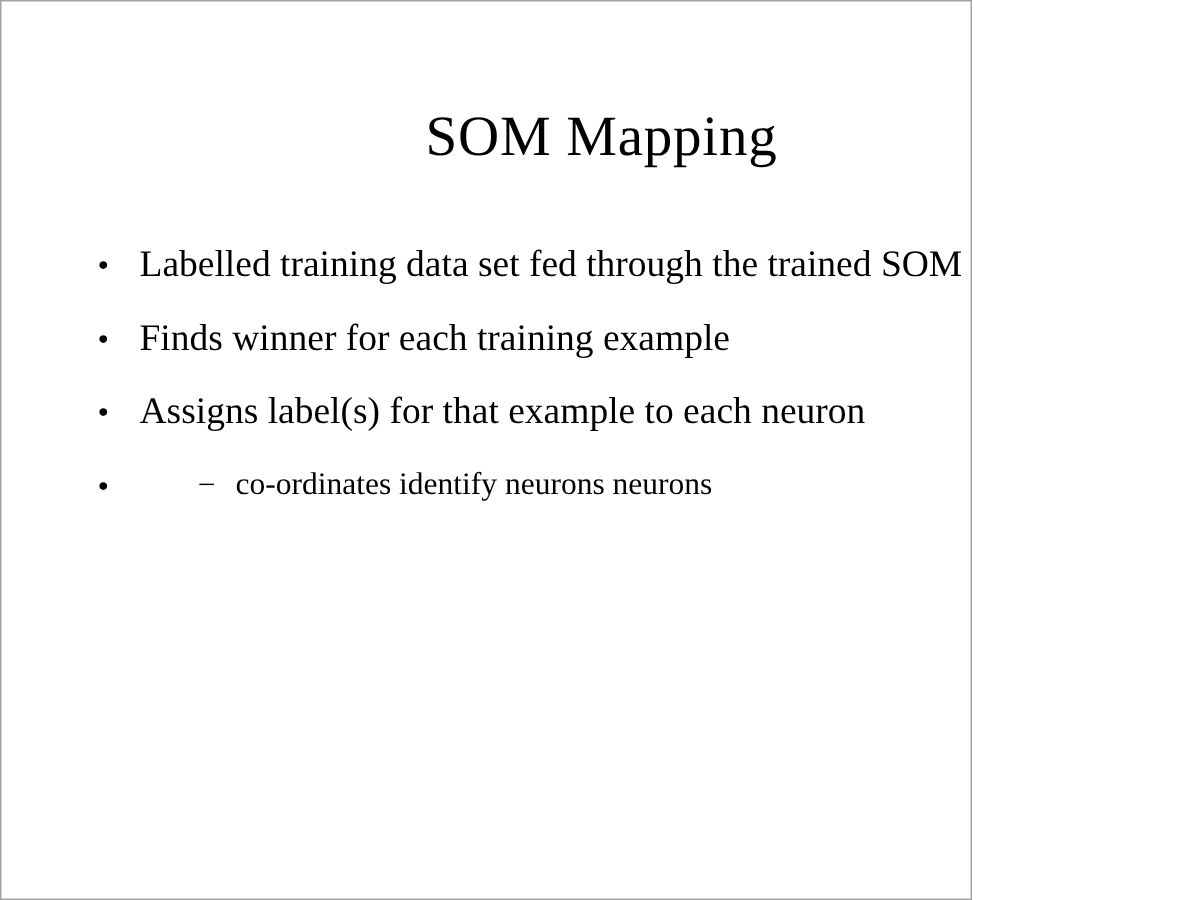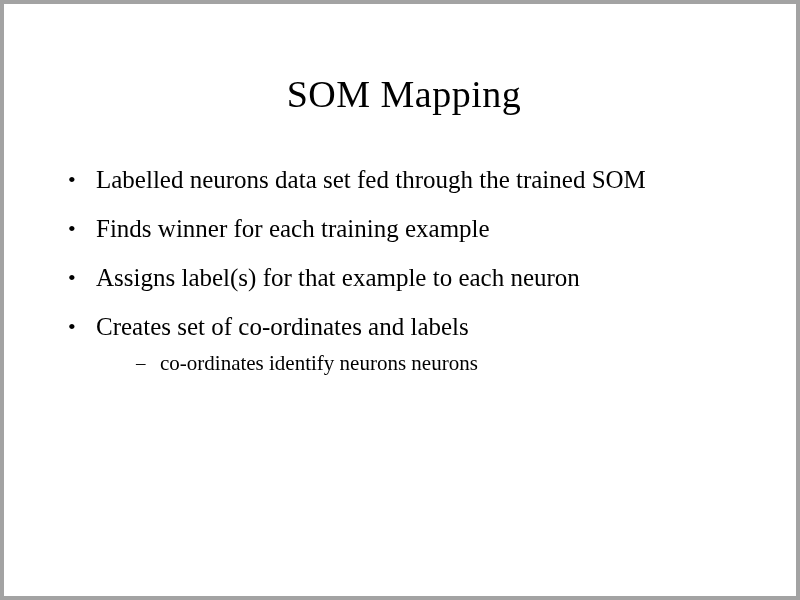--- a/index.html
+++ b/index.html
@@ -2,24 +2,24 @@
 <html><head>
 <meta charset="utf-8">
 <style>
   html, body {
     margin: 0;
     padding: 0;
     background: #ffffff;
   }
   .slide {
     position: relative;
-    width: 800px;
+    width: 648px;
     height: 600px;
     background: #ffffff;
-    border: 4px solid #a3a3a3;
+    border: 1px solid #a3a3a3;
     box-sizing: border-box;
     font-family: "Liberation Serif", "DejaVu Serif", serif;
     color: #000000;
     overflow: hidden;
   }
   .slide-title {
     position: absolute;
     top: 68px;
     left: 0;
     width: 800px;
@@ -79,36 +79,35 @@
 <body>
 
 <div class="slide">
 
   <div class="slide-title">SOM Mapping</div>
 
   <ul class="body-list">
 
     <li class="bullet-item">
       <span class="marker">•</span>
-      <span class="text">Labelled neurons data set fed through the trained SOM</span>
+      <span class="text">Labelled training data set fed through the trained SOM</span>
     </li>
 
     <li class="bullet-item">
       <span class="marker">•</span>
       <span class="text">Finds winner for each training example</span>
     </li>
 
     <li class="bullet-item">
       <span class="marker">•</span>
       <span class="text">Assigns label(s) for that example to each neuron</span>
     </li>
 
     <li class="bullet-item">
       <span class="marker">•</span>
-      <span class="text">Creates set of co-ordinates and labels</span>
       <ul class="sub-list">
         <li class="sub-item">
           <span class="marker">–</span>
           <span class="text">co-ordinates identify neurons neurons</span>
         </li>
       </ul>
     </li>
 
   </ul>
 </div>

